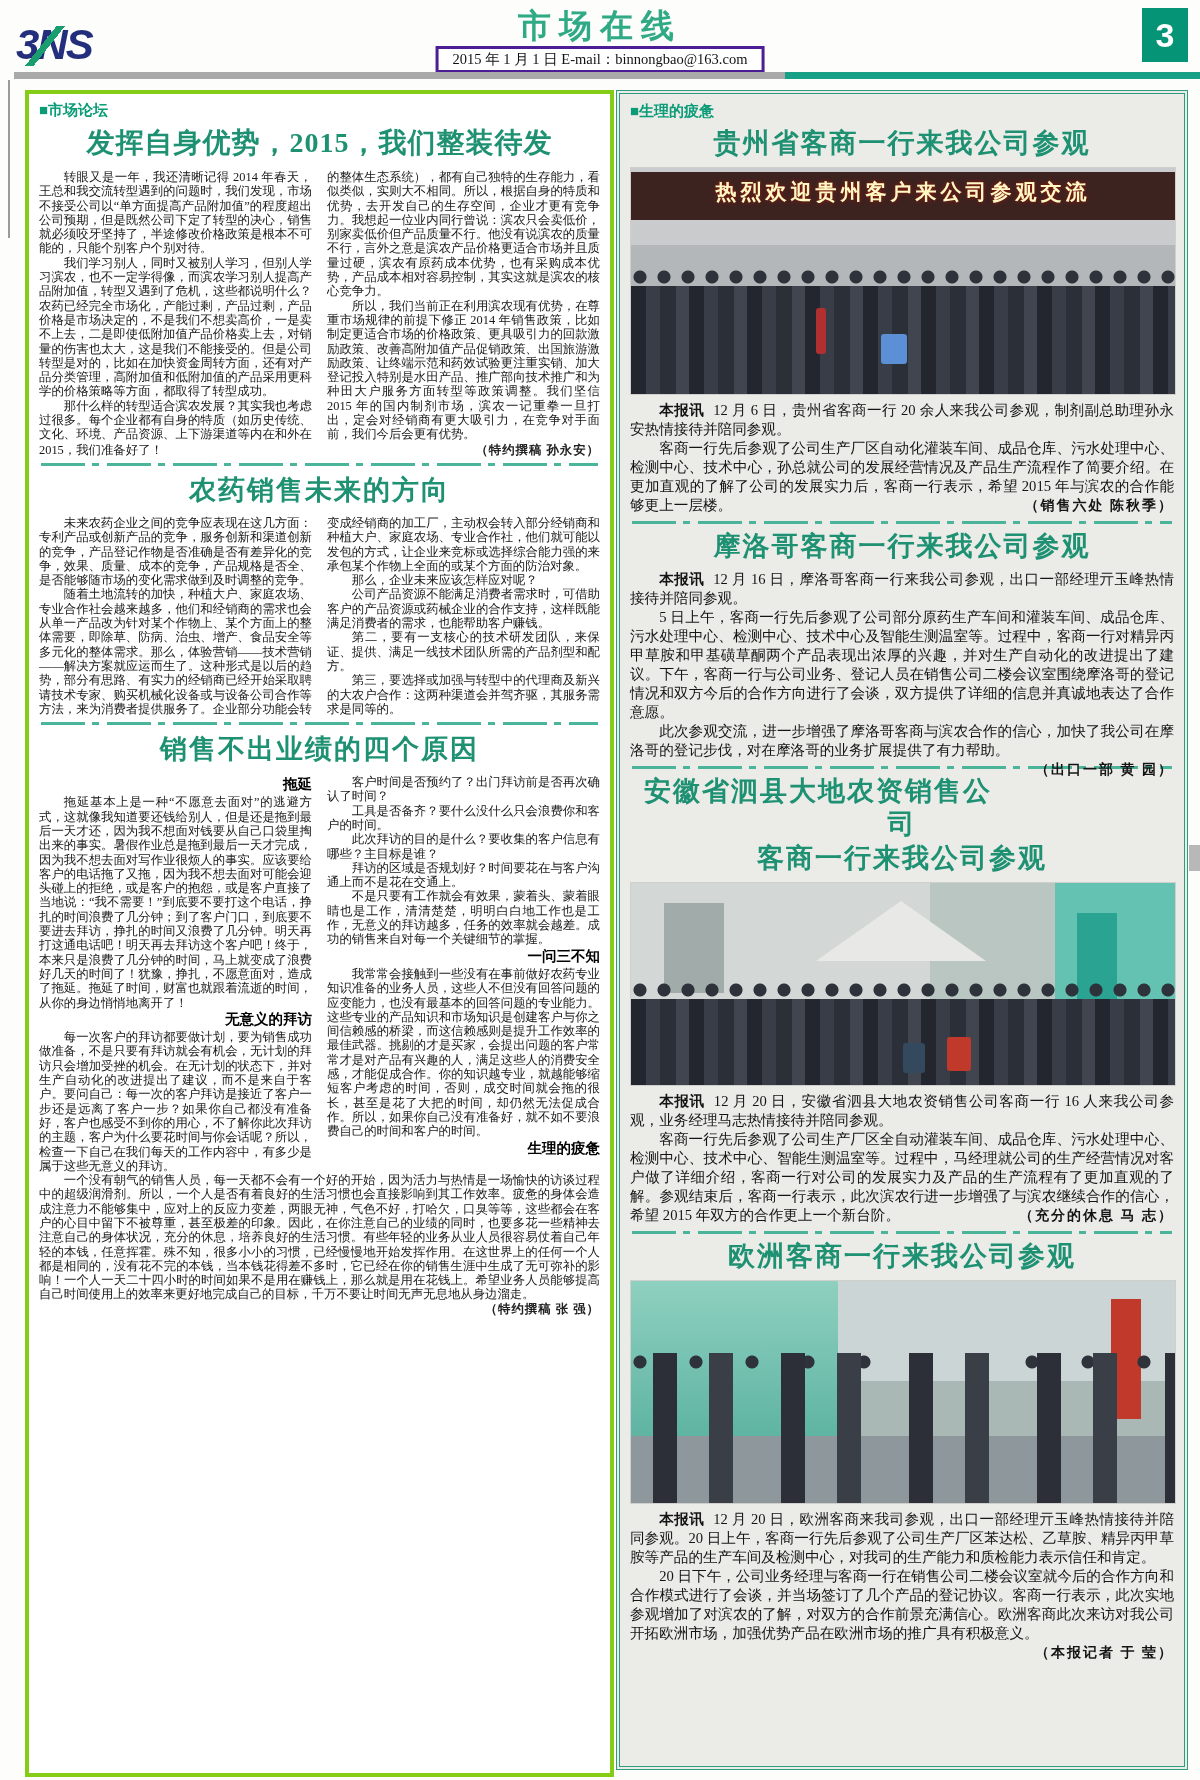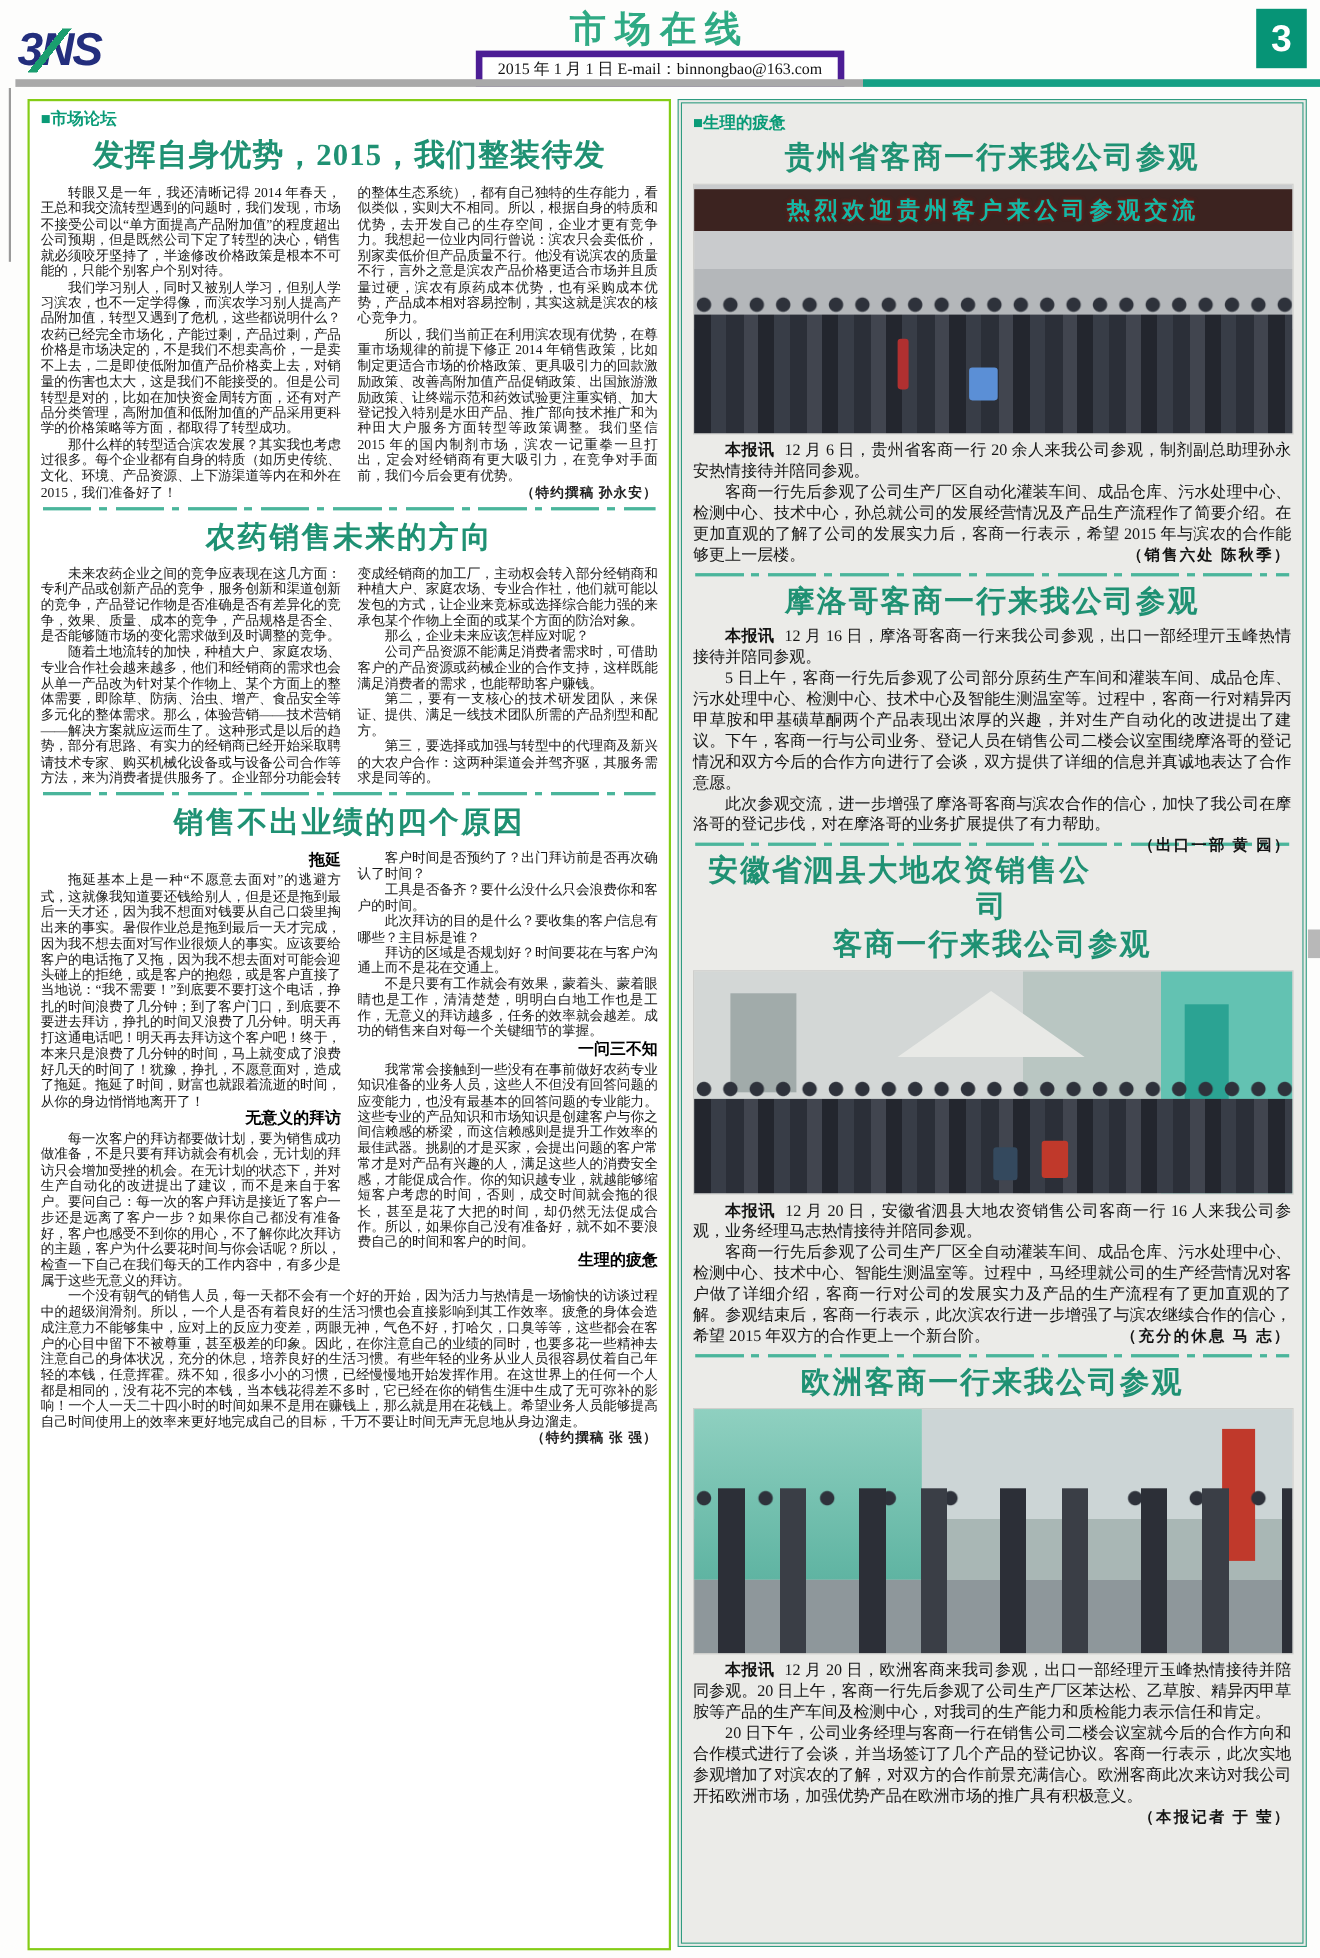--- a/index.html
+++ b/index.html
@@ -11,31 +11,31 @@
   
   .masthead{position:relative;height:80px;}
   .logo{position:absolute;left:16px;top:24px;font-family:"Liberation Sans","DejaVu Sans",sans-serif;
         font-weight:bold;font-style:italic;font-size:42px;color:#232e7d;letter-spacing:-2px;line-height:1;}
   .logo .swoosh{position:absolute;left:12px;top:2px;width:34px;height:40px;
         background:linear-gradient(115deg,transparent 42%,#1a9e6f 42%,#1a9e6f 58%,transparent 58%);
         transform:skewX(-18deg);}
   .m-title{position:absolute;left:0;right:0;top:4px;text-align:center;
         font-size:33px;font-weight:bold;color:#2faa84;letter-spacing:8px;}
   .dateline{position:absolute;left:50%;transform:translateX(-50%);top:46px;
-        border:6px solid #4c1d95;background:#fff;padding:1px 14px;font-size:14.5px;color:#111;white-space:nowrap;}
+        border:3px solid #4c1d95;background:#fff;padding:1px 14px;font-size:14.5px;color:#111;white-space:nowrap;}
   .page-num{position:absolute;right:12px;top:8px;width:46px;height:54px;background:#069476;
         color:#fff;font-family:"Liberation Sans",sans-serif;font-weight:bold;font-size:34px;
         text-align:center;line-height:54px;}
   .header-bars{position:absolute;left:14px;right:0;top:72px;height:7px;
         background:linear-gradient(90deg,#a9a9a9 0 65%,#16a085 65% 100%);}
   .edge-line{position:absolute;left:8px;top:80px;width:2px;height:158px;background:#9a9a9a;}
   .edge-marker{position:absolute;right:0;top:845px;width:11px;height:26px;background:#b8b8b8;}
   
   .panel-left{position:absolute;left:25px;top:90px;width:561px;height:1666px;
-        border:2px solid #84cc16;background:#fff;padding:5px 10px 8px;overflow:hidden;}
+        border:4px solid #84cc16;background:#fff;padding:5px 10px 8px;overflow:hidden;}
   .panel-right{position:absolute;left:616px;top:90px;width:544px;height:1660px;
         border:4px double #2f9c80;background:#ebebe8;padding:6px 10px;overflow:hidden;}
   .section-label{font-family:"Liberation Sans","DejaVu Sans",sans-serif;font-weight:bold;
         font-size:15px;color:#0a9b77;margin:2px 0 4px;}
   .divider{height:3px;margin:6px 2px;
         background:repeating-linear-gradient(90deg,#4ab59b 0 44px,transparent 44px 51px,#4ab59b 51px 58px,transparent 58px 66px);}
   
   .hl1{font-size:28px;font-weight:bold;color:#1f9173;text-align:center;letter-spacing:1px;margin:0 0 8px;}
   .hl2{font-size:27px;font-weight:bold;color:#1f9173;text-align:center;letter-spacing:2px;margin:6px 0 8px;}
   .cols{column-count:2;column-gap:15px;text-align:justify;font-size:12.4px;line-height:14.3px;color:#181818;}
@@ -48,22 +48,22 @@
   
   .r-art{margin-bottom:2px;}
   .r-hl{font-size:27px;font-weight:bold;color:#1f9173;text-align:center;letter-spacing:2px;margin:6px 0;line-height:1.25;}
   .r-body{font-size:14.6px;line-height:19px;text-align:justify;color:#141414;margin-top:6px;}
   .r-body p{margin:0;text-indent:2em;}
   .lead{font-weight:bold;font-family:"Liberation Sans","DejaVu Sans",sans-serif;margin-right:9px;}
   .r-byline{float:right;font-weight:bold;letter-spacing:2px;font-size:14px;}
   
   .photo{position:relative;width:100%;overflow:hidden;border:1px solid #cfcfcc;}
   .ph-r1{height:226px;background:linear-gradient(#c9cbcd 0 34%,#b4b7ba 34% 58%,#90949a 58% 100%);}
-  .ph-r1 .led{position:absolute;top:4px;left:0;right:0;height:38px;background:#3c2320;
-        color:#14b8a6;font-family:"Liberation Sans",sans-serif;font-weight:bold;font-size:21px;
+  .ph-r1 .led{position:absolute;top:4px;left:0;right:0;height:48px;background:#3c2320;
+        color:#fef9c3;font-family:"Liberation Sans",sans-serif;font-weight:bold;font-size:21px;
         letter-spacing:4px;text-align:center;line-height:40px;text-shadow:0 0 4px #a01208;}
   .crowd{position:absolute;left:0;right:0;bottom:0;
         background:repeating-linear-gradient(90deg,#23262e 0 15px,#383d47 15px 29px,#2b2f38 29px 45px,#41454f 45px 58px);}
   .heads{position:absolute;left:0;right:0;height:18px;
         background-image:radial-gradient(circle at 9px 9px,#2e323b 6px,transparent 7px);
         background-size:24px 18px;}
   .accent{position:absolute;border-radius:3px;}
   .ph-r3{height:202px;background:linear-gradient(90deg,#d3d7d6 0 55%,#b9c6c2 55% 78%,#63c2b2 78% 100%);}
   .ph-r3 .canopy{position:absolute;left:34%;top:18px;width:0;height:0;
         border-left:85px solid transparent;border-right:85px solid transparent;border-bottom:60px solid #e8e9e6;}

